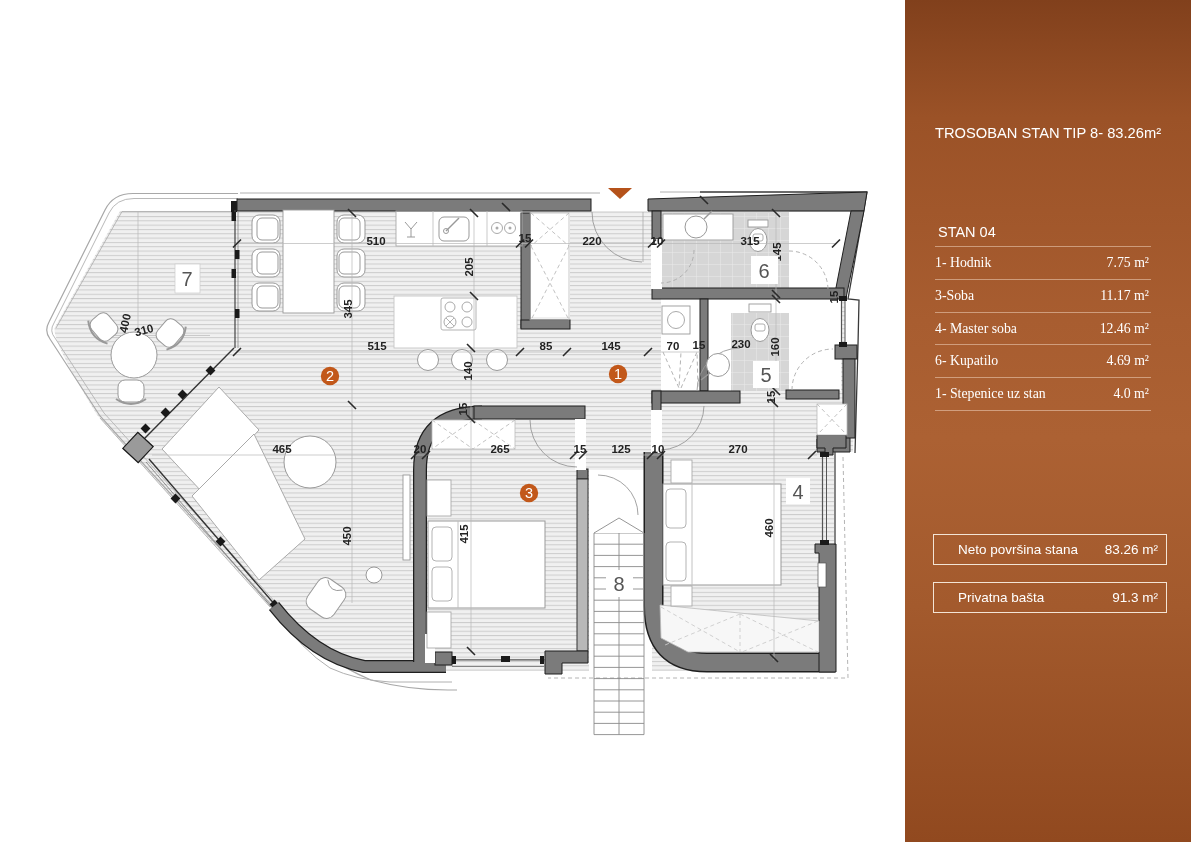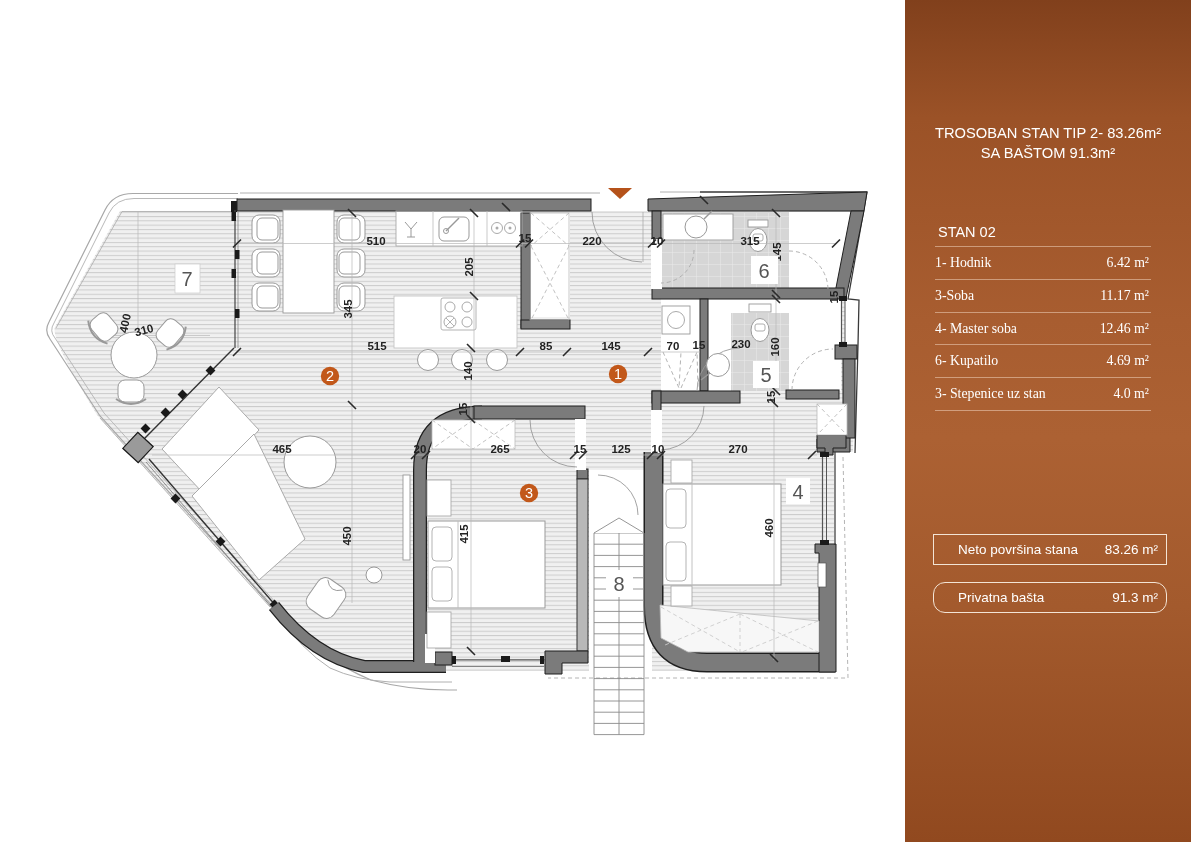--- a/index.html
+++ b/index.html
@@ -422,35 +422,34 @@
 <rect x="786" y="478" width="24" height="26" fill="#ffffff"></rect>
 <text x="798" y="499" font-size="20" fill="#555555" text-anchor="middle" font-family="Liberation Sans, sans-serif">4</text>
 
 <rect x="606" y="570" width="27" height="27" fill="#ffffff"></rect>
 <text x="619" y="591" font-size="20" fill="#555555" text-anchor="middle" font-family="Liberation Sans, sans-serif">8</text>
 
 </svg>
 
 <div id="sidebar">
 
-  <div class="title" style="top:125px;">TROSOBAN STAN TIP 2- 83.26m²</div>
-  <div class="title" style="top:145px;">SA BAŠTOM 91.3m²</div>
-
-  <div class="stan">STAN 02</div>
+  <div class="title" style="top:125px;">TROSOBAN STAN TIP 8- 83.26m²</div>
+
+  <div class="stan">STAN 04</div>
 
   <div class="rows">
-    <div class="row" style="border-top:1px solid rgba(255,235,220,0.45);"><span>1- Hodnik</span><span class="v">6.42 m²</span></div>
+    <div class="row" style="border-top:1px solid rgba(255,235,220,0.45);"><span>1- Hodnik</span><span class="v">7.75 m²</span></div>
     <div class="row"><span>3-Soba</span><span class="v">11.17 m²</span></div>
     <div class="row"><span>4- Master soba</span><span class="v">12.46 m²</span></div>
     <div class="row"><span>6- Kupatilo</span><span class="v">4.69 m²</span></div>
-    <div class="row"><span>3- Stepenice uz stan</span><span class="v">4.0 m²</span></div>
+    <div class="row"><span>1- Stepenice uz stan</span><span class="v">4.0 m²</span></div>
   </div>
 
   <div class="bbox" style="top:534px;">
       <span class="k">Neto površina stana</span>
       <span class="v">83.26 m²</span>
     </div>
 
-  <div class="bbox" style="top:582px;border-radius:12px;">
+  <div class="bbox" style="top:582px;">
       <span class="k">Privatna bašta</span>
       <span class="v">91.3 m²</span>
     </div>
 </div>
 
 </body></html>

